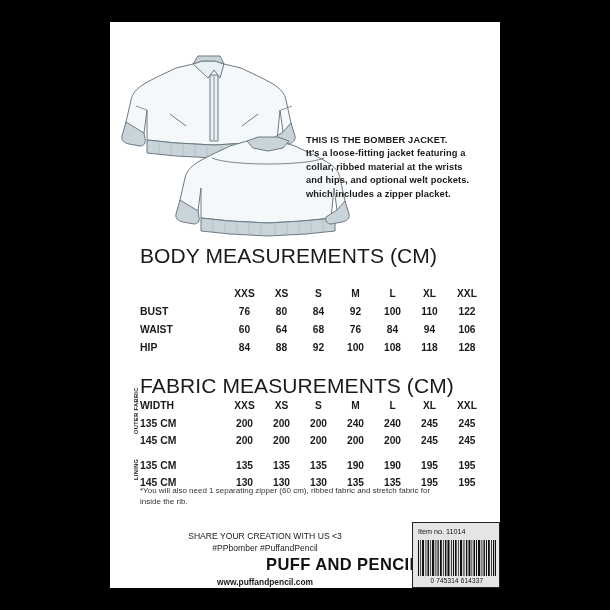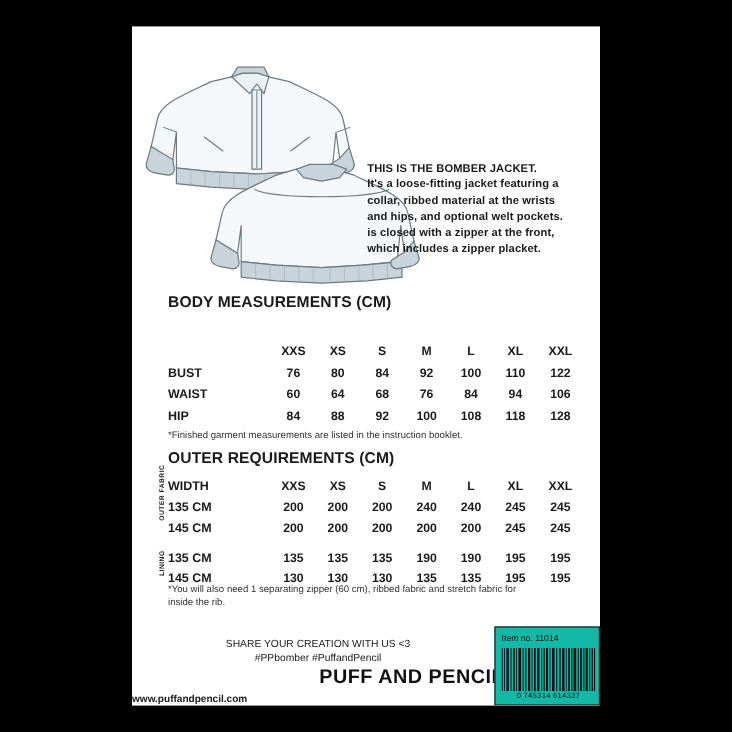--- a/index.html
+++ b/index.html
@@ -43,22 +43,22 @@
     font-weight: bold;
     line-height: 13.4px;
     color: #1a1a1a;
     letter-spacing: 0.1px;
   }
   #desc .line { display: block; white-space: nowrap; }
 
   
   .section-title {
     position: absolute;
-    font-size: 13px;
-    font-weight: bold;
+    font-size: 21px;
+    font-weight: normal;
     color: #1a1a1a;
     letter-spacing: 0.1px;
   }
   #body-title   { left: 30px; top: 222px; }
   #fabric-title { left: 30px; top: 352px; }
 
   
   table.meas {
     position: absolute;
     border-collapse: collapse;
@@ -126,33 +126,34 @@
     font-size: 16.5px;
     font-weight: bold;
     letter-spacing: 0.4px;
     color: #111111;
   }
   #website {
     position: absolute;
     left: 0;
     top: 555px;
     width: 310px;
+    text-align: center;
     font-size: 8.4px;
     font-weight: bold;
     color: #1a1a1a;
   }
   
   #barcode-box {
     position: absolute;
     left: 302px;
     top: 500px;
     width: 88px;
     height: 66px;
     border: 1px solid #222222;
-    background: #14b8a6;
+    background: #e5e5e5;
     box-sizing: border-box;
   }
   #item-no {
     position: absolute;
     left: 5px;
     top: 4px;
     font-size: 7.2px;
     color: #111111;
   }
   #barcode-lines {
@@ -245,21 +246,20 @@
           <line x1="155" y1="91" x2="155" y2="104"></line>
       </g>
     </svg>
   </div>
 
   <div id="desc">
     <span class="line">THIS IS THE BOMBER JACKET.</span>
     <span class="line">It's a loose-fitting jacket featuring a</span>
     <span class="line">collar, ribbed material at the wrists</span>
     <span class="line">and hips, and optional welt pockets.</span>
-    <span class="line">is closed with a zipper at the front,</span>
     <span class="line">which includes a zipper placket.</span>
   </div>
 
   <div class="section-title" id="body-title">BODY MEASUREMENTS (CM)</div>
 
   <table class="meas" id="body-table">
     <tbody>
         <tr class="hdr">
       <td class="rowlabel" style="width:86px"></td>
       <td style="width:37px">XXS</td>
@@ -296,23 +296,22 @@
       <td>88</td>
       <td>92</td>
       <td>100</td>
       <td>108</td>
       <td>118</td>
       <td>128</td>
     </tr>
   </tbody>
     </table>
 
-  <div class="footnote" id="body-note">*Finished garment measurements are listed in the instruction booklet.</div>
-
-  <div class="section-title" id="fabric-title">OUTER REQUIREMENTS (CM)</div>
+
+  <div class="section-title" id="fabric-title">FABRIC MEASUREMENTS (CM)</div>
 
   <div class="vlabel" id="vlabel-outer">OUTER FABRIC</div>
   <div class="vlabel" id="vlabel-lining">LINING</div>
 
   <table class="meas" id="fabric-table">
     <tbody>
         <tr class="hdr">
       <td class="rowlabel" style="width:86px">WIDTH</td>
       <td style="width:37px">XXS</td>
       <td style="width:37px">XS</td>

